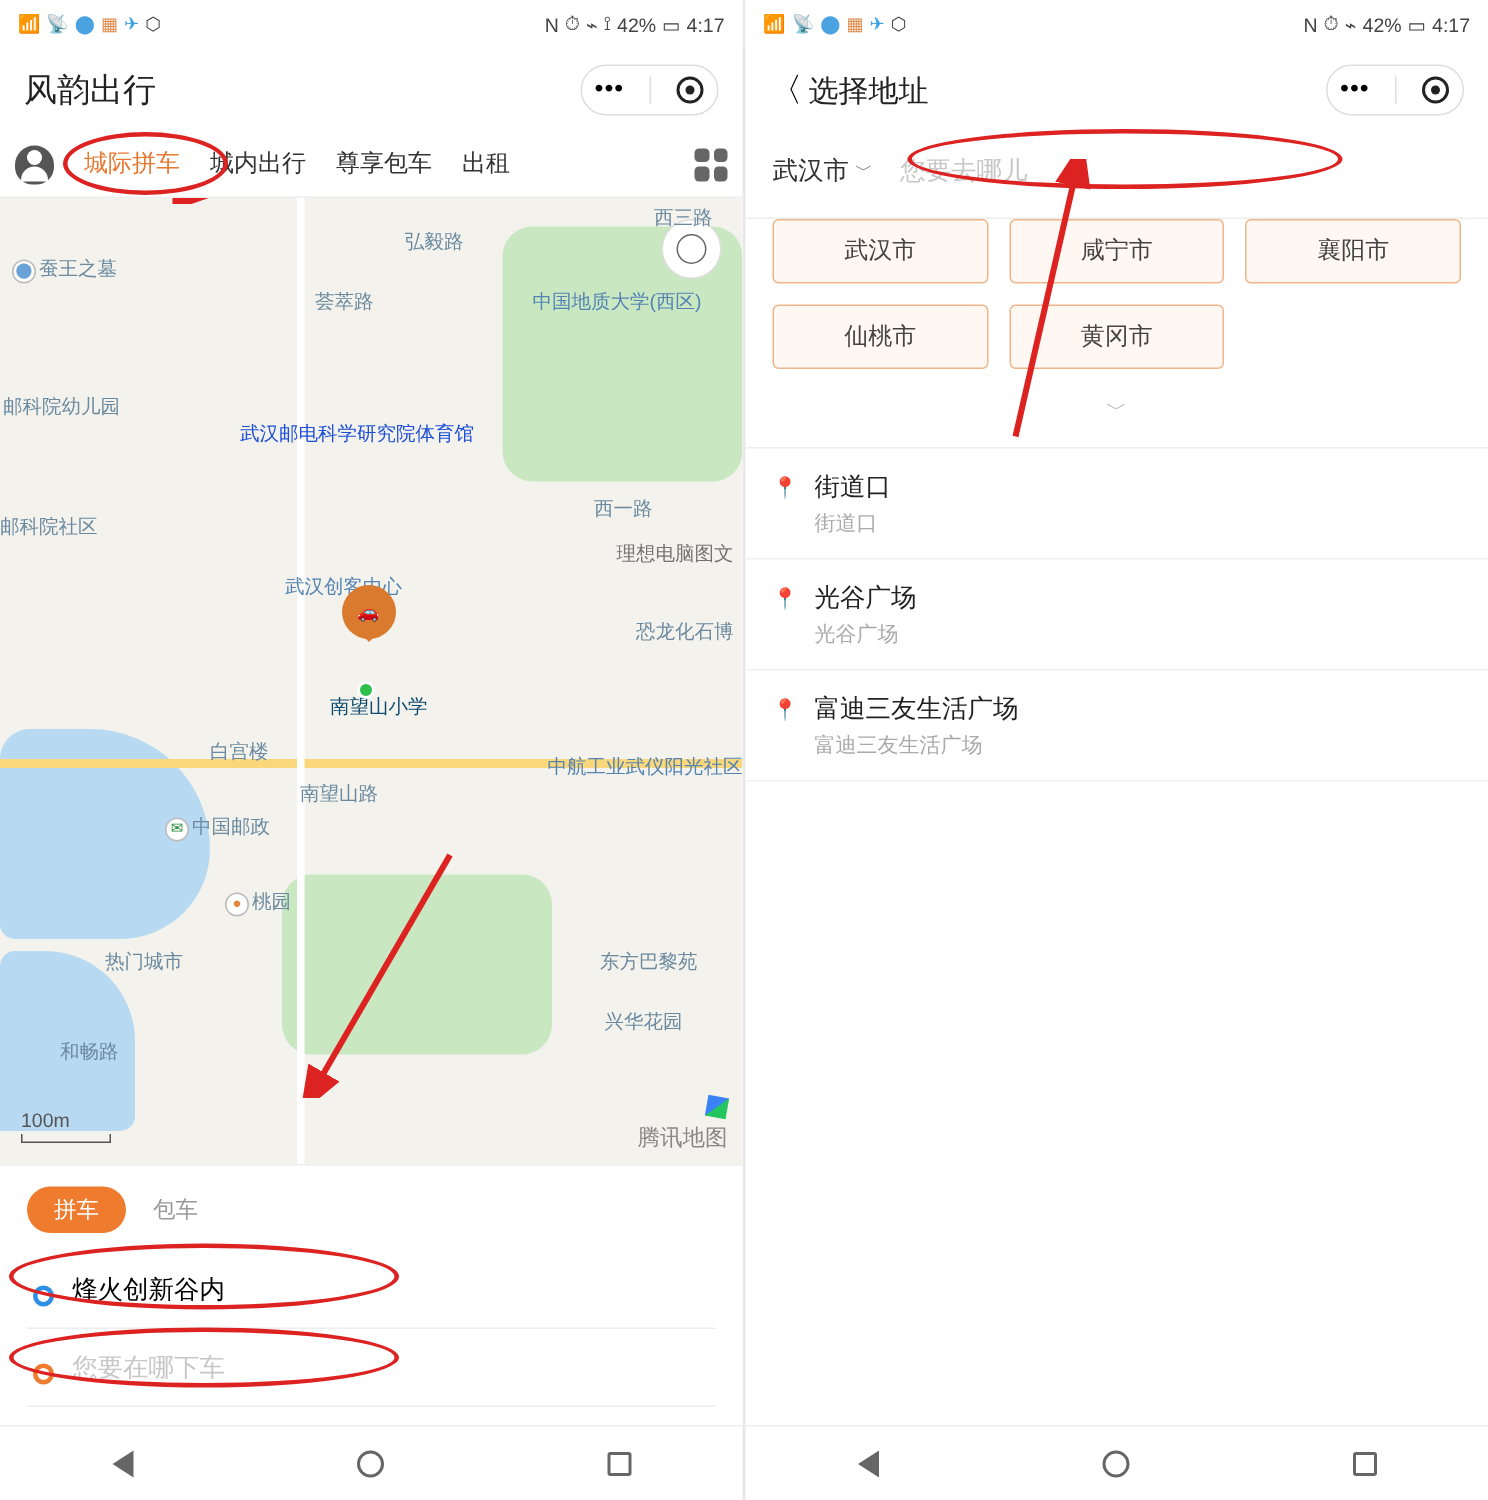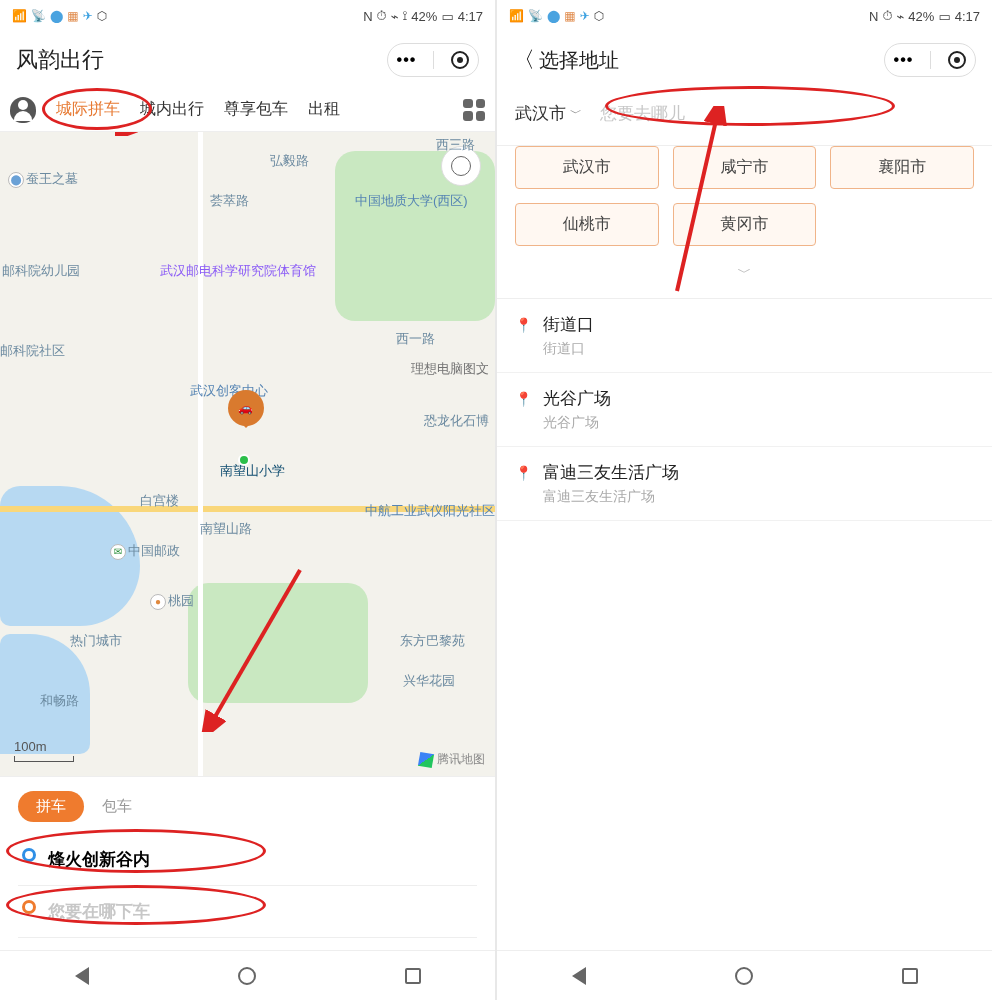--- a/index.html
+++ b/index.html
@@ -134,36 +134,35 @@
   .map .locate-btn{
     position:absolute; right:14px; top:14px;
     width:40px;height:40px; border-radius:50%; background:#fff; border:1px solid #ddd;
     display:flex;align-items:center;justify-content:center;
   }
   .map .locate-btn .cross{ width:20px;height:20px;border:1px solid #666;border-radius:50%; position:relative;}
   .map .scale{
     position:absolute; left:14px; bottom:14px; font-size:13px; color:#555;
   }
   .map .scale .bar{ width:60px; height:6px; border:1px solid #555; border-top:none; margin-top:2px;}
-  .map .attrib{ position:absolute; right:10px; bottom:8px; font-size:12px; color:#888; display:flex; align-items:center; gap:4px;}
+  .map .attrib{ position:absolute; right:10px; bottom:8px; font-size:15px; color:#888; display:flex; align-items:flex-end; gap:4px;flex-direction:column;}
   .map .attrib .logo{ width:14px;height:14px; background:linear-gradient(135deg,#3b82f6 50%,#22c55e 50%); transform:rotate(10deg); }
   
   .sheet {
     background:#fff;
     border-top:1px solid #eee;
     padding: 14px 18px 12px;
   }
   .mode-tabs{ display:flex; gap:18px; align-items:center; margin-bottom:12px;}
   .mode-pill{ padding:6px 18px; border-radius:18px; background:#ef7b2e; color:#fff; font-size:15px;}
   .mode-plain{ color:#999; font-size:15px; }
   .addr-row{
-    display:flex; align-items:flex-start; gap:12px;
+    display:flex; align-items:flex-end; gap:12px;
     padding:14px 4px; border-bottom:1px solid #eee;
     font-size:17px;
-    font-weight:bold;
   }
   .addr-row .bullet{ width:14px;height:14px;border-radius:50%; }
   .bullet.blue{ background:#fff; border:3px solid #2f8fe6; }
   .bullet.orange{ background:#fff; border:3px solid #ef7b2e; }
   .addr-row.placeholder{ color:#c7c7c7; }
   
   .android-nav{
     height:50px; border-top:1px solid #eee;
     display:flex; align-items:center; justify-content:space-around;
     color:#666;
@@ -270,21 +269,21 @@
     <div class="road h1"></div>
     <div class="road v1"></div>
     <div class="locate-btn">
         <span class="cross"></span>
       </div>
 
     <span class="lbl" style="right:20px; top:4px;">西三路</span>
     <span class="lbl" style="left:8px; top:38px;"><span class="poi-dot">⬤</span><span>蚕王之墓</span></span>
     <span class="lbl" style="left:2px; top:130px;">邮科院幼儿园</span>
     <span class="lbl" style="left:0; top:210px;">邮科院社区</span>
-    <span class="lbl" style="left:160px; top:130px; color:#8b5cf6; max-width:140px;">武汉邮电科学研究院体育馆</span>
+    <span class="lbl" style="left:160px; top:148px; color:#1d4ed8; max-width:140px;">武汉邮电科学研究院体育馆</span>
     <span class="lbl" style="left:270px; top:20px;">弘毅路</span>
     <span class="lbl" style="left:210px; top:60px;">荟萃路</span>
     <span class="lbl" style="right:30px; top:60px; color:#5584b3; max-width:110px;">中国地质大学(西区)</span>
     <span class="lbl" style="right:60px; top:198px;">西一路</span>
     <span class="lbl" style="right:6px; top:228px; color:#737373;">理想电脑图文</span>
     <span class="lbl" style="left:190px; top:250px; color:#5584b3; max-width:70px;">武汉创客中心</span>
     <span class="lbl" style="right:6px; top:280px;">恐龙化石博</span>
     <span class="lbl" style="left:220px; top:330px;color:#0c4a6e;">南望山小学</span>
     <span class="lbl" style="left:140px; top:360px;">白宫楼</span>
     <span class="lbl" style="left:200px; top:388px;">南望山路</span>

